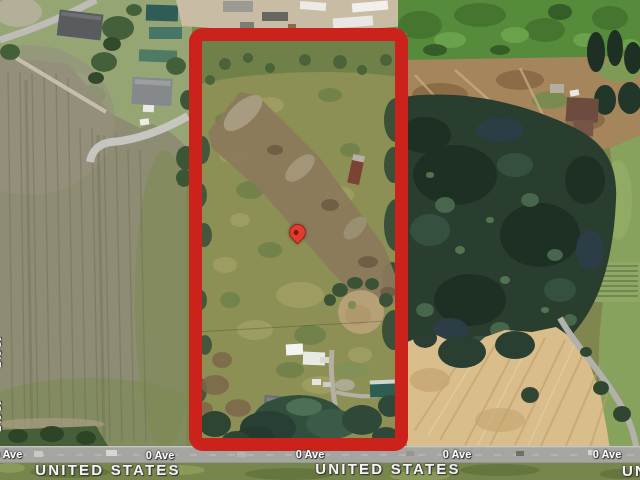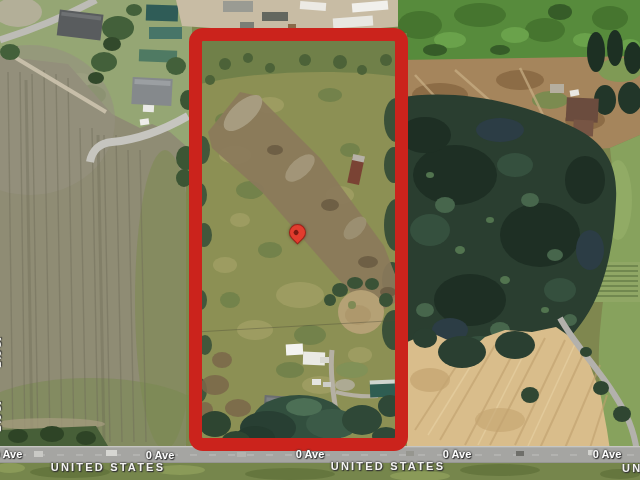--- a/index.html
+++ b/index.html
@@ -11,21 +11,21 @@
   .boundary{
     position:absolute;left:189px;top:28px;width:219px;height:423px;
     box-sizing:border-box;border:13px solid #cb231c;border-radius:14px;
     z-index:2;
   }
   .map-label{
     position:absolute;color:#ffffff;font-weight:bold;white-space:nowrap;z-index:3;
     text-shadow:0 0 2px #3c3c3c,0 0 2px #3c3c3c,1px 1px 1px #2f2f2f;
   }
   .ave{font-size:11px;transform:translateX(-50%);}
-  .country{font-size:11px;letter-spacing:2.2px;color:#f4f4f2;transform:translateX(-50%);}
+  .country{font-size:15px;letter-spacing:2.2px;color:#f4f4f2;transform:translateX(-50%);}
   .country.clip-right{transform:none;}
   .side-street{
     font-size:10px;writing-mode:vertical-rl;transform:rotate(180deg);
     opacity:.85;left:-8px;
   }
   .pin{
     position:absolute;left:289px;top:224px;width:15px;height:15px;
     background:#e23c2e;border:1px solid #9e221a;
     border-radius:50% 50% 50% 0;transform:rotate(-45deg);
     box-shadow:0 0 3px rgba(40,20,10,.5);z-index:4;cursor:pointer;

